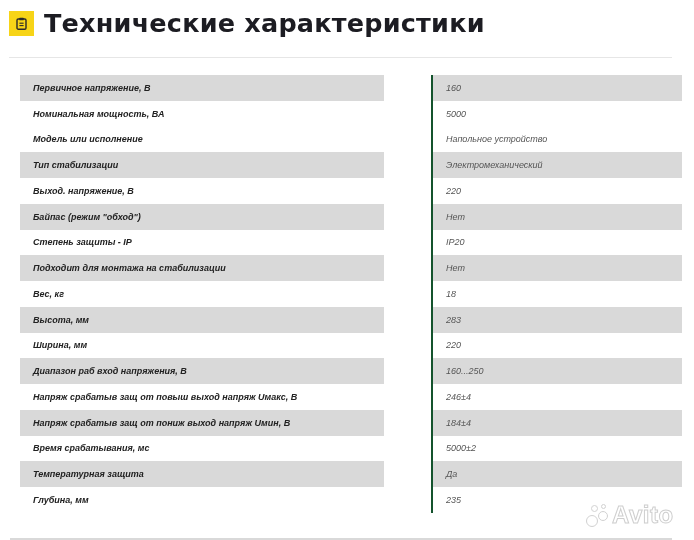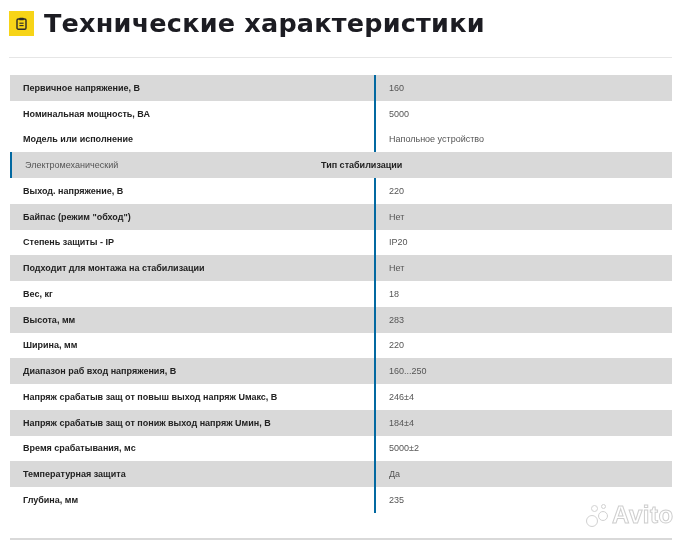--- a/index.html
+++ b/index.html
@@ -5,26 +5,26 @@
   * { box-sizing: border-box; margin: 0; padding: 0; }
   html, body { width: 694px; height: 540px; background: #ffffff; overflow: hidden; }
   body { font-family: "Liberation Sans", sans-serif; color: #1d1d1d; position: relative; }
 
   .header { position: absolute; left: 9px; top: 11px; height: 25px; display: flex; align-items: center; }
   .icon-box { width: 25px; height: 25px; background: #f7d417; display: flex; align-items: center; justify-content: center; }
   .title { margin-left: 10px; font-family: "DejaVu Sans", sans-serif; font-weight: bold; font-size: 25px; letter-spacing: 0.2px; color: #1c1c22; line-height: 25px; transform: scaleX(1.02); transform-origin: left center; }
 
   .divider-top { position: absolute; left: 9px; top: 57px; width: 663px; height: 1px; background: #e6e6e6; }
 
-  .table { position: absolute; left: 10px; top: 75px; width: 662px; }
+  .table { position: absolute; left: 20px; top: 75px; width: 662px; font-style: italic; }
   .row { display: flex; height: 25.75px; align-items: stretch; }
   .row.shaded .cell { background: #d9d9d9; }
   .cell { display: flex; align-items: center; font-size: 9px; }
   .cell.key { width: 364px; padding-left: 13px; font-weight: bold; color: #222; }
-  .cell.val { flex: 1; padding-left: 13px; color: #555; border-left: 2px solid #0369a1; }
+  .cell.val { flex: 1; padding-left: 13px; color: #555; border-left: 2px solid #14532d; margin-left: 47px; }
 
   .bottom-line { position: absolute; left: 10px; top: 538px; width: 662px; height: 2px; background: #d9d9d9; }
 
   .watermark { position: absolute; left: 586px; top: 501px; display: flex; align-items: center; opacity: 0.85; text-align: right; }
   .wm-dots { position: relative; width: 24px; height: 24px; }
   .wm-dots span { position: absolute; border-radius: 50%; background: #ffffff; border: 1.5px solid #c9c9c9; }
   .wm-text { font-family: "Liberation Sans", sans-serif; font-size: 24px; font-weight: bold; color: #ffffff; -webkit-text-stroke: 1px #c6c6c6; margin-left: 2px; letter-spacing: 0.5px; }
 </style>
 </head>
 <body>
@@ -50,22 +50,22 @@
     </div>
     <div class="row">
       <div class="cell key">Номинальная мощность, ВА</div>
       <div class="cell val">5000</div>
     </div>
     <div class="row">
       <div class="cell key">Модель или исполнение</div>
       <div class="cell val">Напольное устройство</div>
     </div>
     <div class="row shaded">
+      <div class="cell key">Тип стабилизации</div>
       <div class="cell val">Электромеханический</div>
-      <div class="cell key">Тип стабилизации</div>
     </div>
     <div class="row">
       <div class="cell key">Выход. напряжение, В</div>
       <div class="cell val">220</div>
     </div>
     <div class="row shaded">
       <div class="cell key">Байпас (режим "обход")</div>
       <div class="cell val">Нет</div>
     </div>
     <div class="row">

